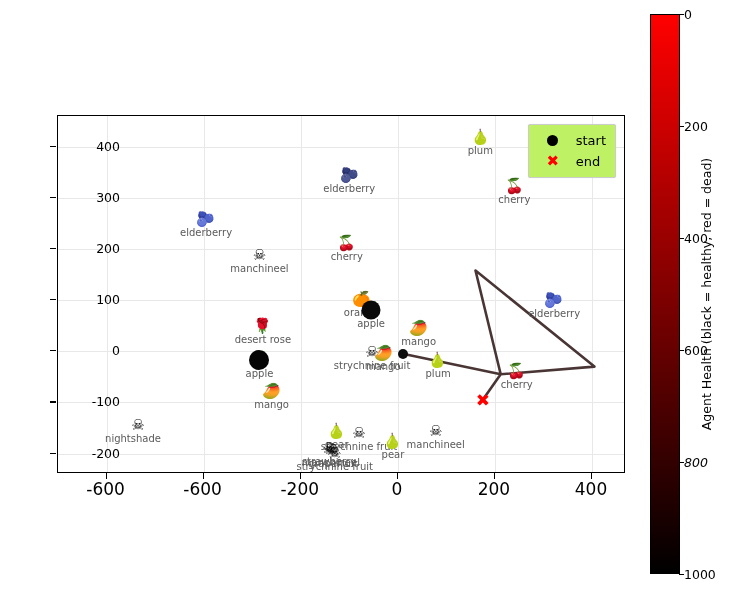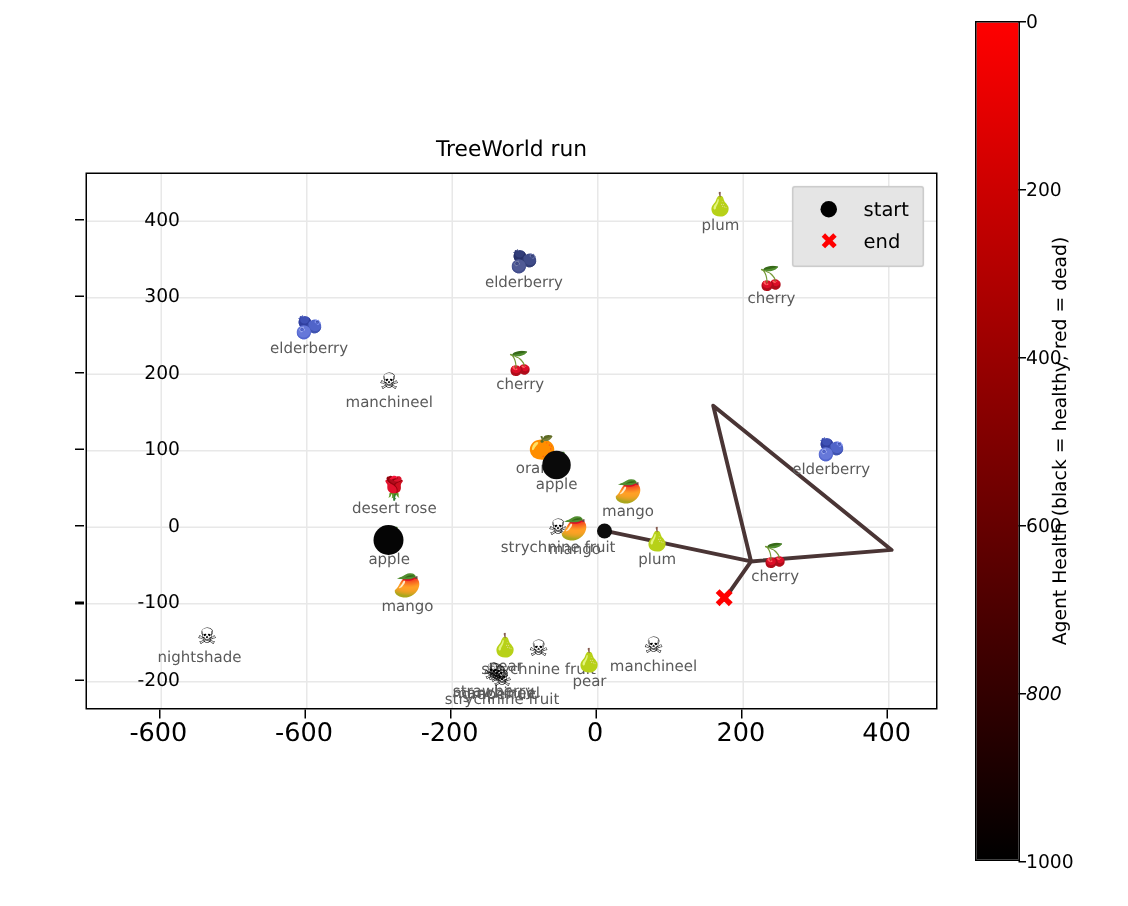--- a/index.html
+++ b/index.html
@@ -35,21 +35,21 @@
   
   .tree{position:absolute;transform:translate(-50%,-50%);font-size:15px;line-height:1;
         white-space:nowrap;user-select:none;}
   .tree-label{position:absolute;transform:translate(-50%,0);font-size:10px;
               color:#5a5a5a;white-space:nowrap;}
   .agent-dot{position:absolute;border-radius:50%;transform:translate(-50%,-50%);}
   .end-x{position:absolute;transform:translate(-50%,-50%);color:#ff0000;
          font-size:17px;font-weight:bold;line-height:1;}
 
   
-  #legend{position:absolute;right:8px;top:8px;background:#e5e5e5;
+  #legend{position:absolute;right:8px;top:8px;background:#bef264;
           border:0.8px solid #cccccc;border-radius:2px;padding:5px 9px 5px 7px;
           box-shadow:0 0 1px rgba(0,0,0,.12);}
   .legend-row{display:flex;align-items:center;height:21px;}
   .legend-glyph{width:34px;text-align:center;font-size:14px;line-height:1;}
   .legend-text{font-size:13px;color:#000;padding-left:6px;}
   .lg-dot{display:inline-block;width:11px;height:11px;border-radius:50%;background:#000;}
   .lg-x{color:#ff0000;font-weight:bold;font-size:15px;}
 
   
   #cbar{position:absolute;left:650px;top:14px;width:30px;height:560px;
@@ -60,21 +60,20 @@
   .cbtick-mark{position:absolute;left:679px;width:5px;height:1.2px;background:#000;}
   #cbar-label{position:absolute;left:706px;top:294px;font-size:12.5px;color:#000;
               white-space:nowrap;transform:translate(-50%,-50%) rotate(-90deg);
               transform-origin:center center;}
 </style>
 </head>
 <body>
 
 <div id="figure">
 
-  <div id="plot-title">TreeWorld run</div>
 
   <div id="axes">
     <div id="grid-layer">
         <div class="gridline v" style="left: 48.547px;"></div>
         <div class="gridline v" style="left: 145.641px;"></div>
         <div class="gridline v" style="left: 242.735px;"></div>
         <div class="gridline v" style="left: 339.829px;"></div>
         <div class="gridline v" style="left: 436.923px;"></div>
         <div class="gridline v" style="left: 534.017px;"></div>
         <div class="gridline h" style="top: 337.543px;"></div>

